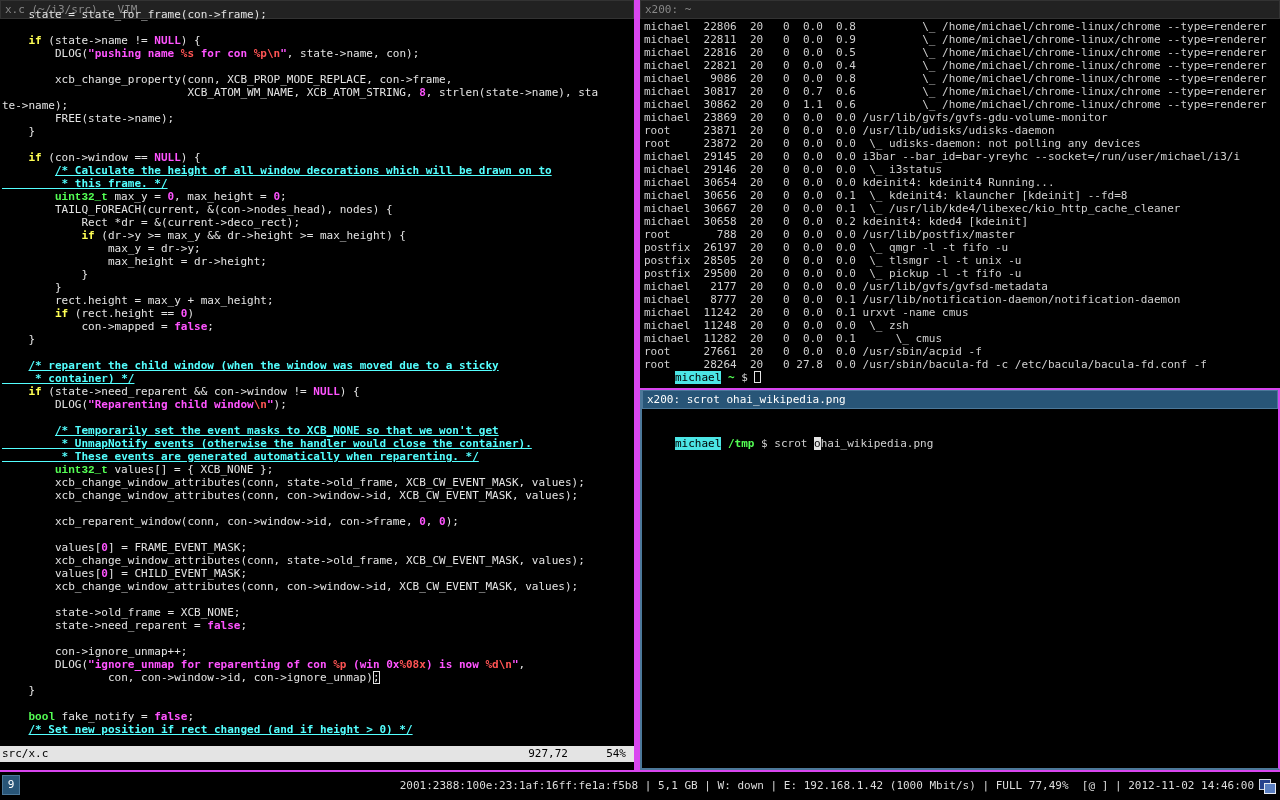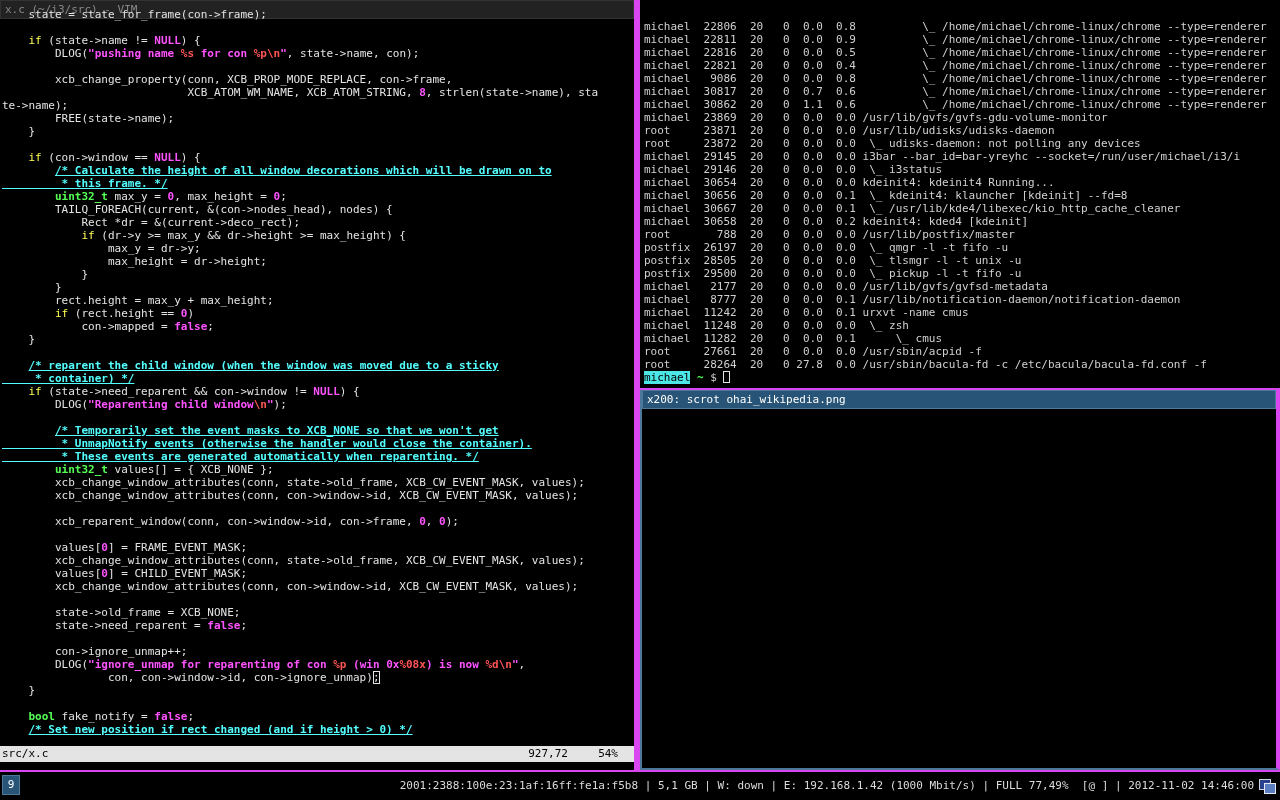--- a/index.html
+++ b/index.html
@@ -8,48 +8,48 @@
   .term{font:11px/13px "DejaVu Sans Mono",monospace;white-space:pre;letter-spacing:0;}
   .tline{height:13px;}
   
   .win{position:absolute;}
   .titlebar{position:absolute;left:0;right:0;top:0;height:19px;box-sizing:border-box;
             font:11px/17px "DejaVu Sans Mono",monospace;padding-left:4px;overflow:hidden;}
   .title-unfocused{background:#222222;border:1px solid #333333;color:#888888;}
   .title-focused{background:#285577;border:1px solid #4c7899;color:#ffffff;}
   
   .vn{color:#e4e4e4;}
-  .vk{color:#ffff54;font-weight:normal;}
-  .vt{color:#54ff54;font-weight:bold;}
+  .vk{color:#ffff54;font-weight:bold;}
+  .vt{color:#54ff54;font-weight:bold;font-family:Liberation Mono, monospace;}
   .vc{color:#54ffff;font-weight:bold;text-decoration:underline;}
   .vs{color:#ff54ff;font-weight:bold;}
   .vr{color:#ff5454;font-weight:bold;}
   .vm{color:#ff54ff;font-weight:bold;}
   .vx{color:#e4e4e4;outline:1px solid #e4e4e4;outline-offset:-1px;}
   #vim-window{left:0;top:0;width:634px;height:770px;background:#000;}
   #vim-code{position:absolute;left:2px;right:0;top:8px;color:#e4e4e4;}
   #vim-statusline{position:absolute;left:0;right:0;top:746px;height:16px;background:#e4e4e4;
                   color:#000;font:11px/16px "DejaVu Sans Mono",monospace;}
   #vim-file{position:absolute;left:2px;font-weight:normal;}
   #vim-pos{position:absolute;right:66px;}
-  #vim-pct{position:absolute;right:16px;}
+  #vim-pct{position:absolute;right:8px;}
   
   #ps-window{left:640px;top:0;width:640px;height:388px;background:#000;}
   #ps-content{position:absolute;left:4px;right:0;top:20px;color:#d0d0d0;}
   
-  .p-user{background:#4ce6e6;color:#000;}
+  .p-user{background:#4ce6e6;color:#000;margin-left:31px;}
   .p-path{color:#54ff54;font-weight:bold;}
   .p-dollar{color:#d0d0d0;}
   .cursor-hollow{display:inline-block;width:7px;height:12px;outline:1px solid #e4e4e4;
                  outline-offset:-1px;vertical-align:-2px;}
   .cursor-block{background:#e4e4e4;color:#000;}
   
   #scrot-window{left:640px;top:390px;width:640px;height:380px;background:#000;
                 box-sizing:border-box;border-left:2px solid #4c7899;
-                border-right:4px solid #d946ef;border-bottom:2px solid #4c7899;}
+                border-right:2px solid #d946ef;border-bottom:2px solid #4c7899;}
   #scrot-content{position:absolute;left:2px;right:0;top:21px;color:#d0d0d0;}
   
   #bar{position:absolute;left:0;top:772px;width:1280px;height:28px;background:#000;}
   #ws-button{position:absolute;left:2px;top:3px;width:18px;height:20px;box-sizing:border-box;
              background:#285577;border:1px solid #4c7899;color:#fff;
              font:11px/18px "DejaVu Sans Mono",monospace;text-align:center;}
   #status-text{position:absolute;right:26px;top:0;height:28px;color:#dcdcdc;
                font:11px/28px "DejaVu Sans Mono",monospace;white-space:pre;}
   #tray-icon{position:absolute;right:5px;top:7px;width:16px;height:14px;}
   #tray-icon .back{position:absolute;left:0;top:0;width:10px;height:9px;
@@ -68,26 +68,32 @@
     </div>
     <div class="term" id="vim-code"><div class="tline"><span class="vn">    state = state_for_frame(con-&gt;frame);</span></div><div class="tline">&nbsp;</div><div class="tline"><span class="vn">    </span><span class="vk">if</span><span class="vn"> (state-&gt;name != </span><span class="vm">NULL</span><span class="vn">) {</span></div><div class="tline"><span class="vn">        DLOG(</span><span class="vs">"pushing name </span><span class="vr">%s</span><span class="vs"> for con </span><span class="vr">%p\n</span><span class="vs">"</span><span class="vn">, state-&gt;name, con);</span></div><div class="tline">&nbsp;</div><div class="tline"><span class="vn">        xcb_change_property(conn, XCB_PROP_MODE_REPLACE, con-&gt;frame,</span></div><div class="tline"><span class="vn">                            XCB_ATOM_WM_NAME, XCB_ATOM_STRING, </span><span class="vm">8</span><span class="vn">, strlen(state-&gt;name), sta</span></div><div class="tline"><span class="vn">te-&gt;name);</span></div><div class="tline"><span class="vn">        FREE(state-&gt;name);</span></div><div class="tline"><span class="vn">    }</span></div><div class="tline">&nbsp;</div><div class="tline"><span class="vn">    </span><span class="vk">if</span><span class="vn"> (con-&gt;window == </span><span class="vm">NULL</span><span class="vn">) {</span></div><div class="tline"><span class="vn">        </span><span class="vc">/* Calculate the height of all window decorations which will be drawn on to</span></div><div class="tline"><span class="vc">         * this frame. */</span></div><div class="tline"><span class="vn">        </span><span class="vt">uint32_t</span><span class="vn"> max_y = </span><span class="vm">0</span><span class="vn">, max_height = </span><span class="vm">0</span><span class="vn">;</span></div><div class="tline"><span class="vn">        TAILQ_FOREACH(current, &amp;(con-&gt;nodes_head), nodes) {</span></div><div class="tline"><span class="vn">            Rect *dr = &amp;(current-&gt;deco_rect);</span></div><div class="tline"><span class="vn">            </span><span class="vk">if</span><span class="vn"> (dr-&gt;y &gt;= max_y &amp;&amp; dr-&gt;height &gt;= max_height) {</span></div><div class="tline"><span class="vn">                max_y = dr-&gt;y;</span></div><div class="tline"><span class="vn">                max_height = dr-&gt;height;</span></div><div class="tline"><span class="vn">            }</span></div><div class="tline"><span class="vn">        }</span></div><div class="tline"><span class="vn">        rect.height = max_y + max_height;</span></div><div class="tline"><span class="vn">        </span><span class="vk">if</span><span class="vn"> (rect.height == </span><span class="vm">0</span><span class="vn">)</span></div><div class="tline"><span class="vn">            con-&gt;mapped = </span><span class="vm">false</span><span class="vn">;</span></div><div class="tline"><span class="vn">    }</span></div><div class="tline">&nbsp;</div><div class="tline"><span class="vn">    </span><span class="vc">/* reparent the child window (when the window was moved due to a sticky</span></div><div class="tline"><span class="vc">     * container) */</span></div><div class="tline"><span class="vn">    </span><span class="vk">if</span><span class="vn"> (state-&gt;need_reparent &amp;&amp; con-&gt;window != </span><span class="vm">NULL</span><span class="vn">) {</span></div><div class="tline"><span class="vn">        DLOG(</span><span class="vs">"Reparenting child window</span><span class="vr">\n</span><span class="vs">"</span><span class="vn">);</span></div><div class="tline">&nbsp;</div><div class="tline"><span class="vn">        </span><span class="vc">/* Temporarily set the event masks to XCB_NONE so that we won't get</span></div><div class="tline"><span class="vc">         * UnmapNotify events (otherwise the handler would close the container).</span></div><div class="tline"><span class="vc">         * These events are generated automatically when reparenting. */</span></div><div class="tline"><span class="vn">        </span><span class="vt">uint32_t</span><span class="vn"> values[] = { XCB_NONE };</span></div><div class="tline"><span class="vn">        xcb_change_window_attributes(conn, state-&gt;old_frame, XCB_CW_EVENT_MASK, values);</span></div><div class="tline"><span class="vn">        xcb_change_window_attributes(conn, con-&gt;window-&gt;id, XCB_CW_EVENT_MASK, values);</span></div><div class="tline">&nbsp;</div><div class="tline"><span class="vn">        xcb_reparent_window(conn, con-&gt;window-&gt;id, con-&gt;frame, </span><span class="vm">0</span><span class="vn">, </span><span class="vm">0</span><span class="vn">);</span></div><div class="tline">&nbsp;</div><div class="tline"><span class="vn">        values[</span><span class="vm">0</span><span class="vn">] = FRAME_EVENT_MASK;</span></div><div class="tline"><span class="vn">        xcb_change_window_attributes(conn, state-&gt;old_frame, XCB_CW_EVENT_MASK, values);</span></div><div class="tline"><span class="vn">        values[</span><span class="vm">0</span><span class="vn">] = CHILD_EVENT_MASK;</span></div><div class="tline"><span class="vn">        xcb_change_window_attributes(conn, con-&gt;window-&gt;id, XCB_CW_EVENT_MASK, values);</span></div><div class="tline">&nbsp;</div><div class="tline"><span class="vn">        state-&gt;old_frame = XCB_NONE;</span></div><div class="tline"><span class="vn">        state-&gt;need_reparent = </span><span class="vm">false</span><span class="vn">;</span></div><div class="tline">&nbsp;</div><div class="tline"><span class="vn">        con-&gt;ignore_unmap++;</span></div><div class="tline"><span class="vn">        DLOG(</span><span class="vs">"ignore_unmap for reparenting of con </span><span class="vr">%p</span><span class="vs"> (win 0x</span><span class="vr">%08x</span><span class="vs">) is now </span><span class="vr">%d\n</span><span class="vs">"</span><span class="vn">,</span></div><div class="tline"><span class="vn">                con, con-&gt;window-&gt;id, con-&gt;ignore_unmap)</span><span class="vx">;</span></div><div class="tline"><span class="vn">    }</span></div><div class="tline">&nbsp;</div><div class="tline"><span class="vn">    </span><span class="vt">bool</span><span class="vn"> fake_notify = </span><span class="vm">false</span><span class="vn">;</span></div><div class="tline"><span class="vn">    </span><span class="vc">/* Set new position if rect changed (and if height &gt; 0) */</span></div></div>
     <div id="vim-statusline">
       <span id="vim-file">src/x.c</span>
       <span id="vim-pos">927,72</span>
       <span id="vim-pct">54%</span>
     </div>
   </div>
 
   <div class="win" id="ps-window">
+    <div class="titlebar title-unfocused">
+      <span>x200: ~</span>
+    </div>
     <div class="term" id="ps-content"><div class="tline">michael  22806  20   0  0.0  0.8          \_ /home/michael/chrome-linux/chrome --type=renderer</div><div class="tline">michael  22811  20   0  0.0  0.9          \_ /home/michael/chrome-linux/chrome --type=renderer</div><div class="tline">michael  22816  20   0  0.0  0.5          \_ /home/michael/chrome-linux/chrome --type=renderer</div><div class="tline">michael  22821  20   0  0.0  0.4          \_ /home/michael/chrome-linux/chrome --type=renderer</div><div class="tline">michael   9086  20   0  0.0  0.8          \_ /home/michael/chrome-linux/chrome --type=renderer</div><div class="tline">michael  30817  20   0  0.7  0.6          \_ /home/michael/chrome-linux/chrome --type=renderer</div><div class="tline">michael  30862  20   0  1.1  0.6          \_ /home/michael/chrome-linux/chrome --type=renderer</div><div class="tline">michael  23869  20   0  0.0  0.0 /usr/lib/gvfs/gvfs-gdu-volume-monitor</div><div class="tline">root     23871  20   0  0.0  0.0 /usr/lib/udisks/udisks-daemon</div><div class="tline">root     23872  20   0  0.0  0.0  \_ udisks-daemon: not polling any devices</div><div class="tline">michael  29145  20   0  0.0  0.0 i3bar --bar_id=bar-yreyhc --socket=/run/user/michael/i3/i</div><div class="tline">michael  29146  20   0  0.0  0.0  \_ i3status</div><div class="tline">michael  30654  20   0  0.0  0.0 kdeinit4: kdeinit4 Running...</div><div class="tline">michael  30656  20   0  0.0  0.1  \_ kdeinit4: klauncher [kdeinit] --fd=8</div><div class="tline">michael  30667  20   0  0.0  0.1  \_ /usr/lib/kde4/libexec/kio_http_cache_cleaner</div><div class="tline">michael  30658  20   0  0.0  0.2 kdeinit4: kded4 [kdeinit]</div><div class="tline">root       788  20   0  0.0  0.0 /usr/lib/postfix/master</div><div class="tline">postfix  26197  20   0  0.0  0.0  \_ qmgr -l -t fifo -u</div><div class="tline">postfix  28505  20   0  0.0  0.0  \_ tlsmgr -l -t unix -u</div><div class="tline">postfix  29500  20   0  0.0  0.0  \_ pickup -l -t fifo -u</div><div class="tline">michael   2177  20   0  0.0  0.0 /usr/lib/gvfs/gvfsd-metadata</div><div class="tline">michael   8777  20   0  0.0  0.1 /usr/lib/notification-daemon/notification-daemon</div><div class="tline">michael  11242  20   0  0.0  0.1 urxvt -name cmus</div><div class="tline">michael  11248  20   0  0.0  0.0  \_ zsh</div><div class="tline">michael  11282  20   0  0.0  0.1      \_ cmus</div><div class="tline">root     27661  20   0  0.0  0.0 /usr/sbin/acpid -f</div><div class="tline">root     28264  20   0 27.8  0.0 /usr/sbin/bacula-fd -c /etc/bacula/bacula-fd.conf -f</div><div class="tline"><span class="p-user">michael</span> <span class="p-path">~</span> <span class="p-dollar">$</span> <span class="cursor-hollow"></span></div></div>
   </div>
 
   <div class="win" id="scrot-window">
     <div class="titlebar title-focused">
       <span>x200: scrot ohai_wikipedia.png</span>
+    </div>
+    <div class="term" id="scrot-content">
+      <div class="tline"><span class="p-user">michael</span><span> </span><span class="p-path">/tmp</span><span> </span><span class="p-dollar">$</span><span> </span><span>scrot </span><span class="cursor-block">o</span><span>hai_wikipedia.png</span></div>
     </div>
   </div>
 
   <div id="bar">
     <div id="ws-button">9</div>
     <div id="status-text">2001:2388:100e:23:1af:16ff:fe1a:f5b8 | 5,1 GB | W: down | E: 192.168.1.42 (1000 Mbit/s) | FULL 77,49%  [@ ] | 2012-11-02 14:46:00</div>
     <div id="tray-icon">
       <div class="back"></div>
       <div class="front"></div>
     </div>

